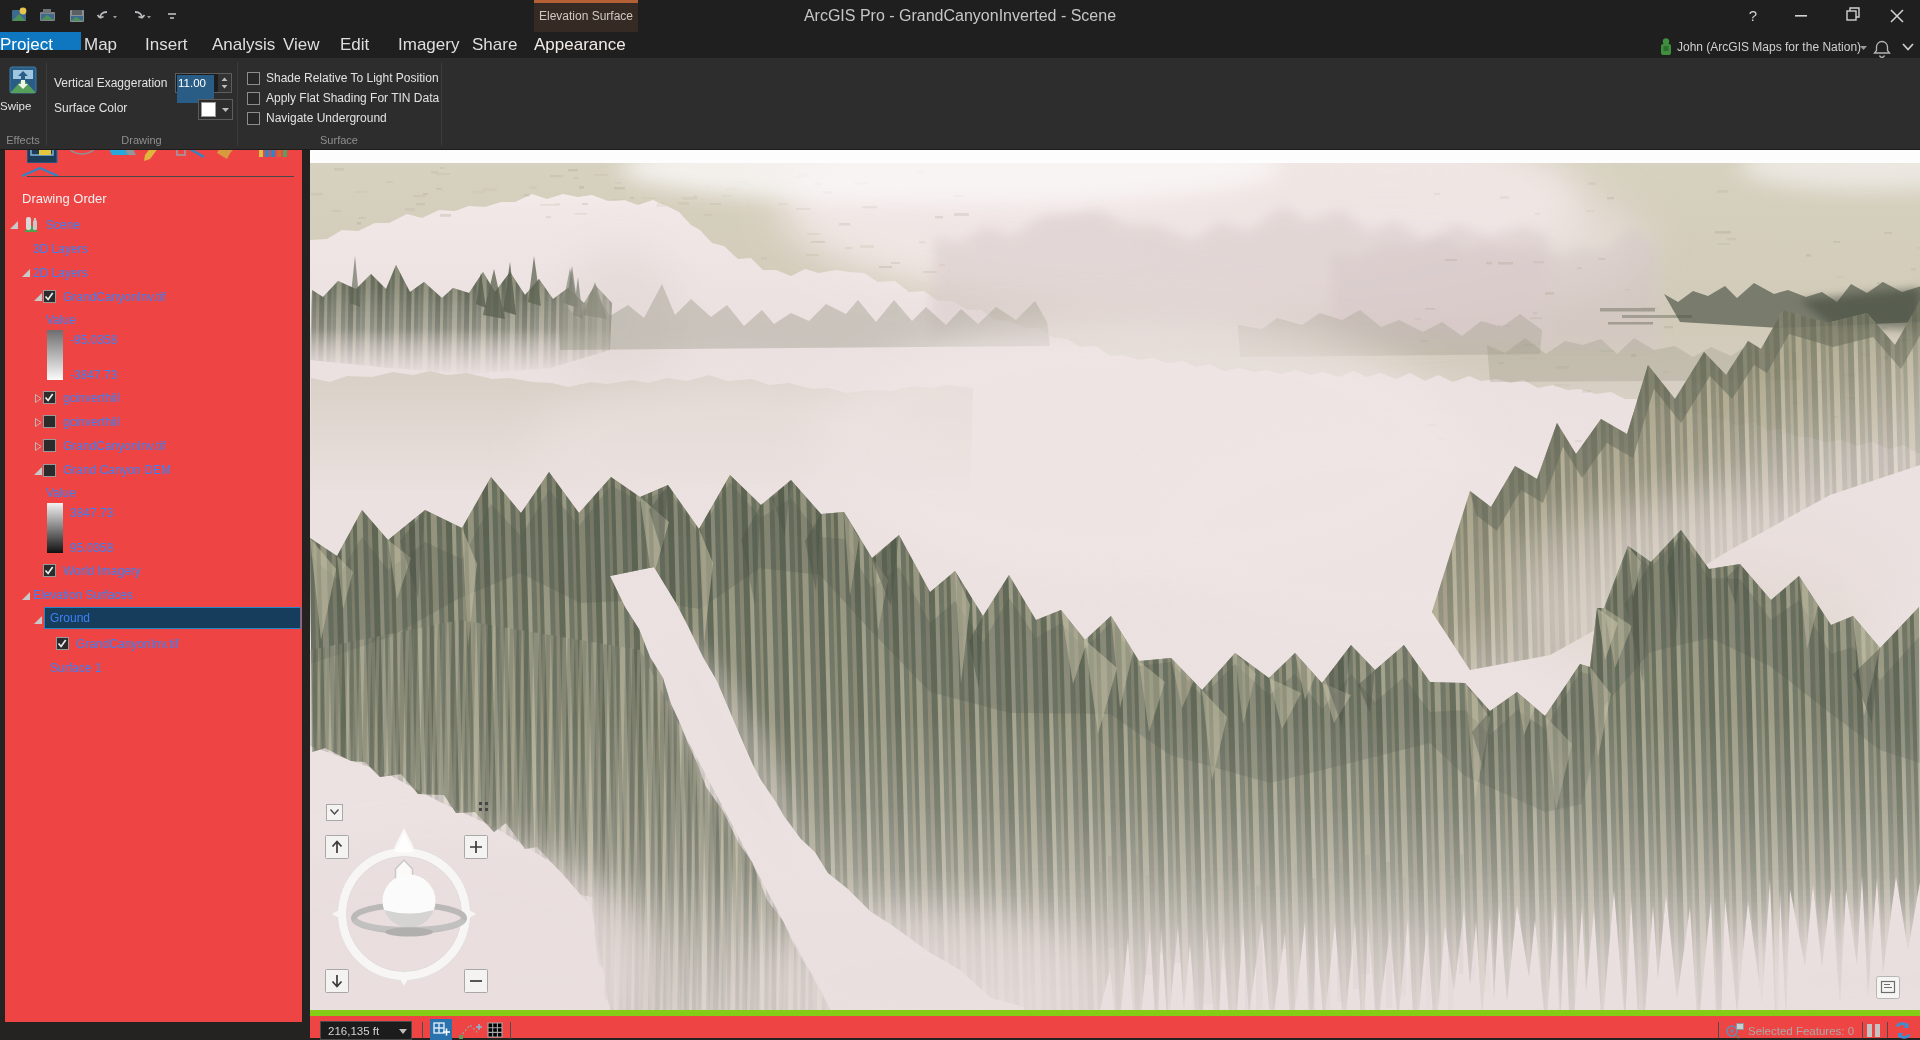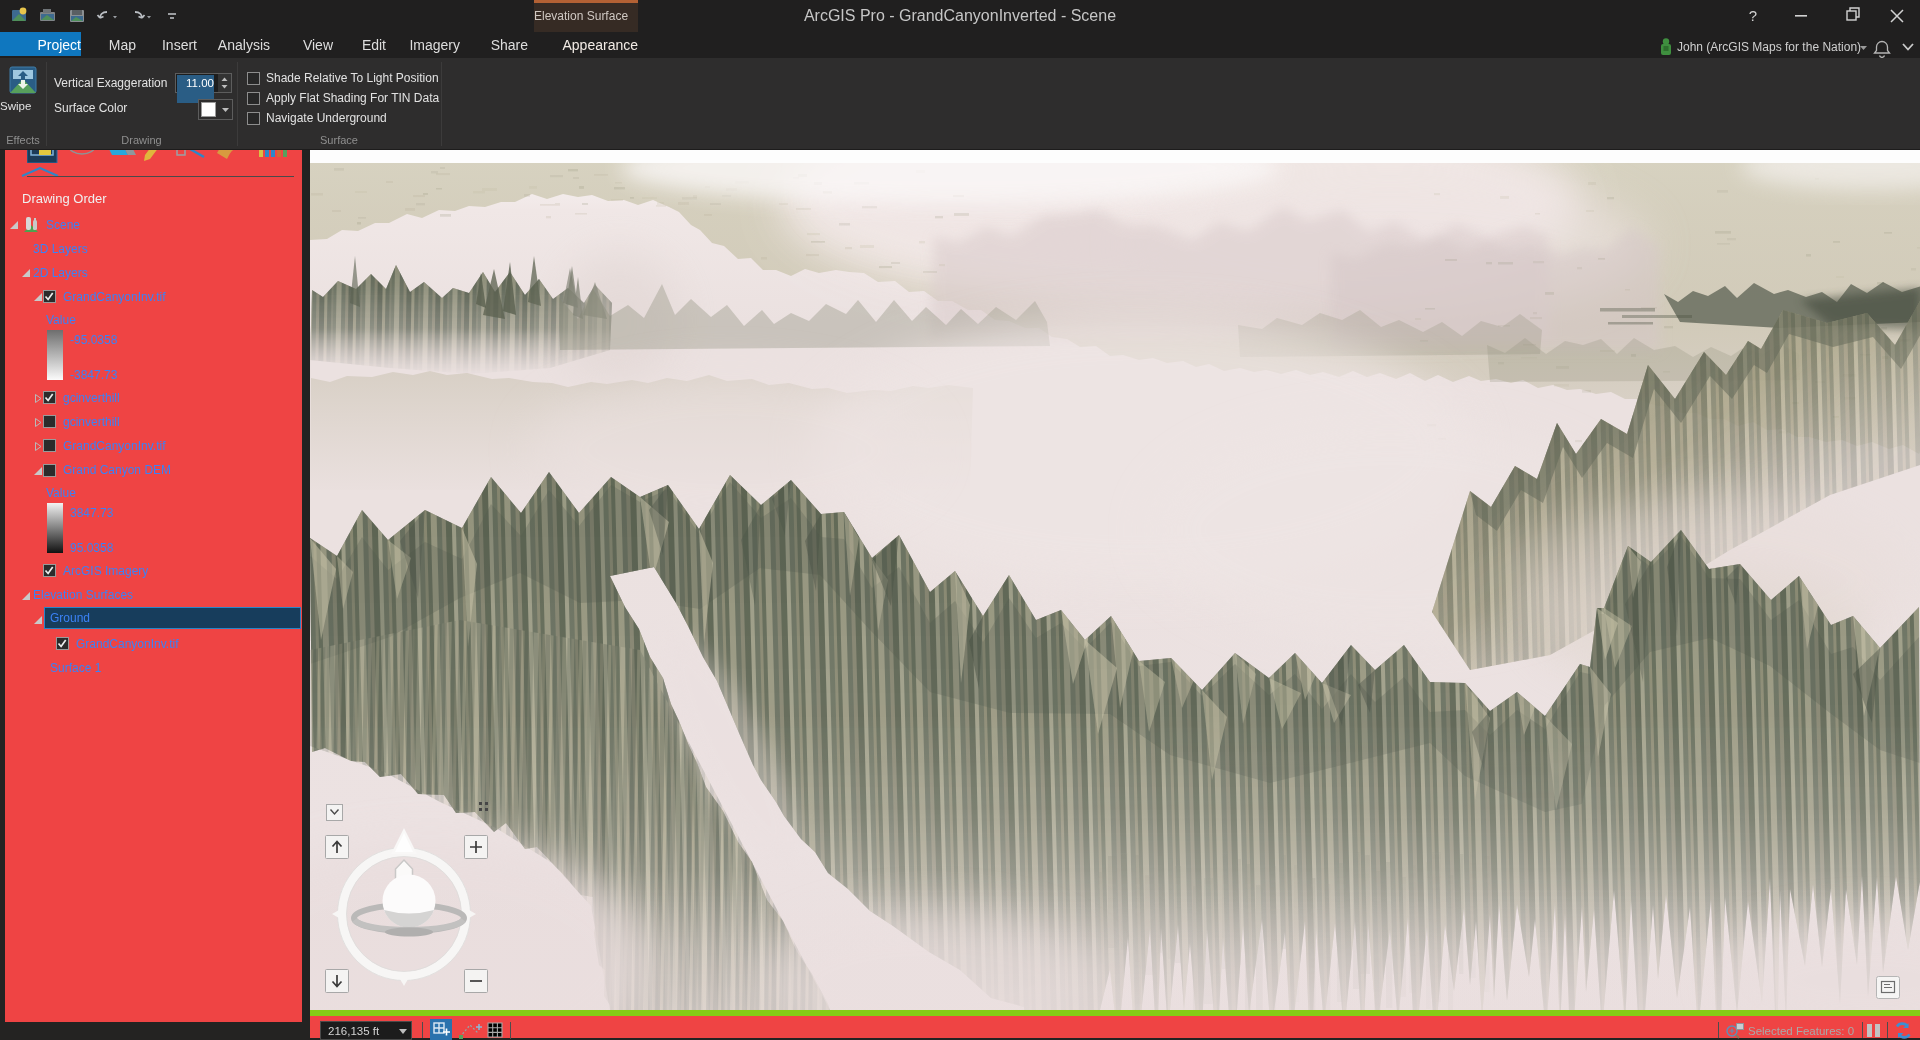--- a/index.html
+++ b/index.html
@@ -1,18 +1,18 @@
 <!DOCTYPE html>
 <html><head><meta charset="utf-8"><style>
 *{margin:0;padding:0;box-sizing:border-box}
 html,body{width:1920px;height:1040px;overflow:hidden;background:#242322;font-family:"Liberation Sans",sans-serif;}
 .abs{position:absolute}
 #titlebar{position:absolute;left:0;top:0;width:1920px;height:32px;background:#201f1f}
 #tabrow{position:absolute;left:0;top:32px;width:1920px;height:26px;background:#201f1f}
-.tab{position:absolute;top:0;height:24px;line-height:26px;color:#dedede;font-size:14px;text-align:right}
+.tab{position:absolute;top:0;height:18px;line-height:26px;color:#dedede;font-size:17px;text-align:left}
 #ribbon{position:absolute;left:0;top:58px;width:1920px;height:92px;background:#2e2d2d;border-bottom:1px solid #1d1c1c;z-index:5}
 .gsep{position:absolute;top:4px;width:1px;height:84px;background:#3c3b3b}
 .glabel{position:absolute;bottom:3px;font-size:11px;color:#8f8f8f;text-align:center}
 .rlabel{position:absolute;font-size:12px;color:#e2e2e2;white-space:nowrap}
 .cb{position:absolute;width:13px;height:13px;background:#272727;border:1px solid #8d8d8d}
 #panel{position:absolute;left:5px;top:150px;width:297px;height:872px;background:#ef4444}
 .trow{position:absolute;font-size:12px;color:#3b82f6;white-space:nowrap}
 #map{position:absolute;left:310px;top:150px;width:1610px;height:860px;background:#ece3e3}
 #statusbar{position:absolute;left:310px;top:1010px;width:1610px;height:28px;background:#ef4444;border-top:6px solid #84cc16}
 </style></head><body>
@@ -51,21 +51,21 @@
 <g fill="none" stroke="#d2d2d2" stroke-width="1.4">
         <rect x="112" y="11" width="9" height="9"></rect>
         <path d="M115 11 v-3 h9 v9 h-3"></path>
       </g>
 <g stroke="#d2d2d2" stroke-width="1.5">
         <path d="M156 10 l12 12 M168 10 l-12 12"></path>
       </g>
 </svg>
 </div>
 <div class="abs" style="left:534px;top:0;width:104px;height:58px;background:#362b24;border-top:3px solid #b36134"></div>
-<div class="abs" style="left:534px;top:8px;width:104px;height:16px;line-height:16px;color:#cfc8c2;font-size:12px">Elevation Surface</div>
+<div class="abs" style="left:534px;top:8px;width:104px;height:16px;line-height:16px;text-align:center;color:#cfc8c2;font-size:12px">Elevation Surface</div>
 <div id="tabrow">
 <div class="tab" style="left:0;width:81px;background:#0f77bf;color:#fff">Project</div>
 <div class="tab" style="left:84px;width:52px">Map</div>
 <div class="tab" style="left:145px;width:52px">Insert</div>
 <div class="tab" style="left:212px;width:58px">Analysis</div>
 <div class="tab" style="left:283px;width:50px">View</div>
 <div class="tab" style="left:340px;width:46px">Edit</div>
 <div class="tab" style="left:398px;width:62px">Imagery</div>
 <div class="tab" style="left:472px;width:56px">Share</div>
 <div class="tab" style="left:534px;width:104px;color:#f2ebe5">Appearance</div>
@@ -90,21 +90,21 @@
 <svg class="abs" style="left:9px;top:8px" width="28" height="28" viewBox="0 0 28 28">
 <rect x="1" y="1" width="26" height="26" rx="2" fill="#2a5d85" stroke="#3e7ca8"></rect>
 <path d="M1 27 L14 13 L27 27 Z" fill="#57a05c"></path>
 <rect x="4" y="4" width="20" height="9" fill="#9fc8e0"></rect>
 <path d="M14 5 l5 5 h-3 v4 h-4 v-4 h-3 z" fill="#2a5d85"></path>
 <path d="M14 23 l-5 -5 h3 v-4 h4 v4 h3 z" fill="#eef4e8"></path>
 </svg>
 <div class="rlabel" style="left:0;top:42px;width:46px;text-align:left;font-size:11.5px">Swipe</div>
 <div class="rlabel" style="left:54px;top:18px">Vertical Exaggeration</div>
 <div class="abs" style="left:175px;top:15px;width:57px;height:20px;background:#1d1d1d;border:1px solid #5d5d5d">
-<div class="abs" style="left:1px;top:1px;width:37px;height:28px;background:#2a5d85;color:#fff;font-size:11.5px;line-height:16px;padding-left:9px">11.00</div>
+<div class="abs" style="left:1px;top:1px;width:37px;height:28px;background:#2a5d85;color:#fff;font-size:11.5px;line-height:16px;padding-left:1px">11.00</div>
 <div class="abs" style="left:42px;top:0;width:13px;height:18px;background:#333">
 <svg width="13" height="18" viewBox="0 0 13 18">
           <path d="M3.5 7 L6.5 3.5 L9.5 7 Z" fill="#bdbdbd"></path>
           <path d="M3.5 11 L6.5 14.5 L9.5 11 Z" fill="#bdbdbd"></path>
         </svg></div>
     </div>
 <div class="rlabel" style="left:54px;top:43px">Surface Color</div>
 <div class="abs" style="left:198px;top:41px;width:35px;height:21px;border:1px solid #5d5d5d;background:#2e2d2d">
 <div class="abs" style="left:2px;top:2px;width:15px;height:15px;background:#fff;border:1px solid #9a9a9a"></div>
 <svg class="abs" style="left:20px;top:0" width="13" height="19" viewBox="0 0 13 19">
@@ -203,21 +203,21 @@
   </svg>
 <div class="trow" style="left:63px;top:463px">Grand Canyon DEM</div>
 <div class="trow" style="left:46px;top:486px">Value</div>
 <div class="abs" style="left:47px;top:503px;width:16px;height:50px;background:linear-gradient(#f2f2f2,#111)"></div>
 <div class="trow" style="left:70px;top:506px">3847.73</div>
 <div class="trow" style="left:70px;top:541px">95.0358</div>
 <svg class="abs" style="left:43px;top:564px" width="13" height="13" viewBox="0 0 13 13">
     <rect x="0.5" y="0.5" width="12" height="12" fill="#2b2b2b" stroke="#9a9a9a"></rect>
     <path d="M2.5 6.5 l2.6 3 l4.6 -6.4" stroke="#ececec" stroke-width="1.7" fill="none"></path>
   </svg>
-<div class="trow" style="left:63px;top:564px">ArcGIS Imagery</div>
+<div class="trow" style="left:63px;top:564px">World Imagery</div>
 <svg class="abs" style="left:22px;top:592px" width="9" height="9" viewBox="0 0 9 9">
     <path d="M8 0 V8 H0 Z" fill="#c9c9c9"></path>
   </svg>
 <div class="trow" style="left:33px;top:588px">Elevation Surfaces</div>
 <svg class="abs" style="left:34px;top:616px" width="9" height="9" viewBox="0 0 9 9">
     <path d="M8 0 V8 H0 Z" fill="#c9c9c9"></path>
   </svg>
 <div class="abs" style="left:44px;top:607px;width:257px;height:22px;background:#173d5c;border:1px solid #2a84c8"></div>
 <div class="trow" style="left:50px;top:611px">Ground</div>
 <svg class="abs" style="left:56px;top:637px" width="13" height="13" viewBox="0 0 13 13">

